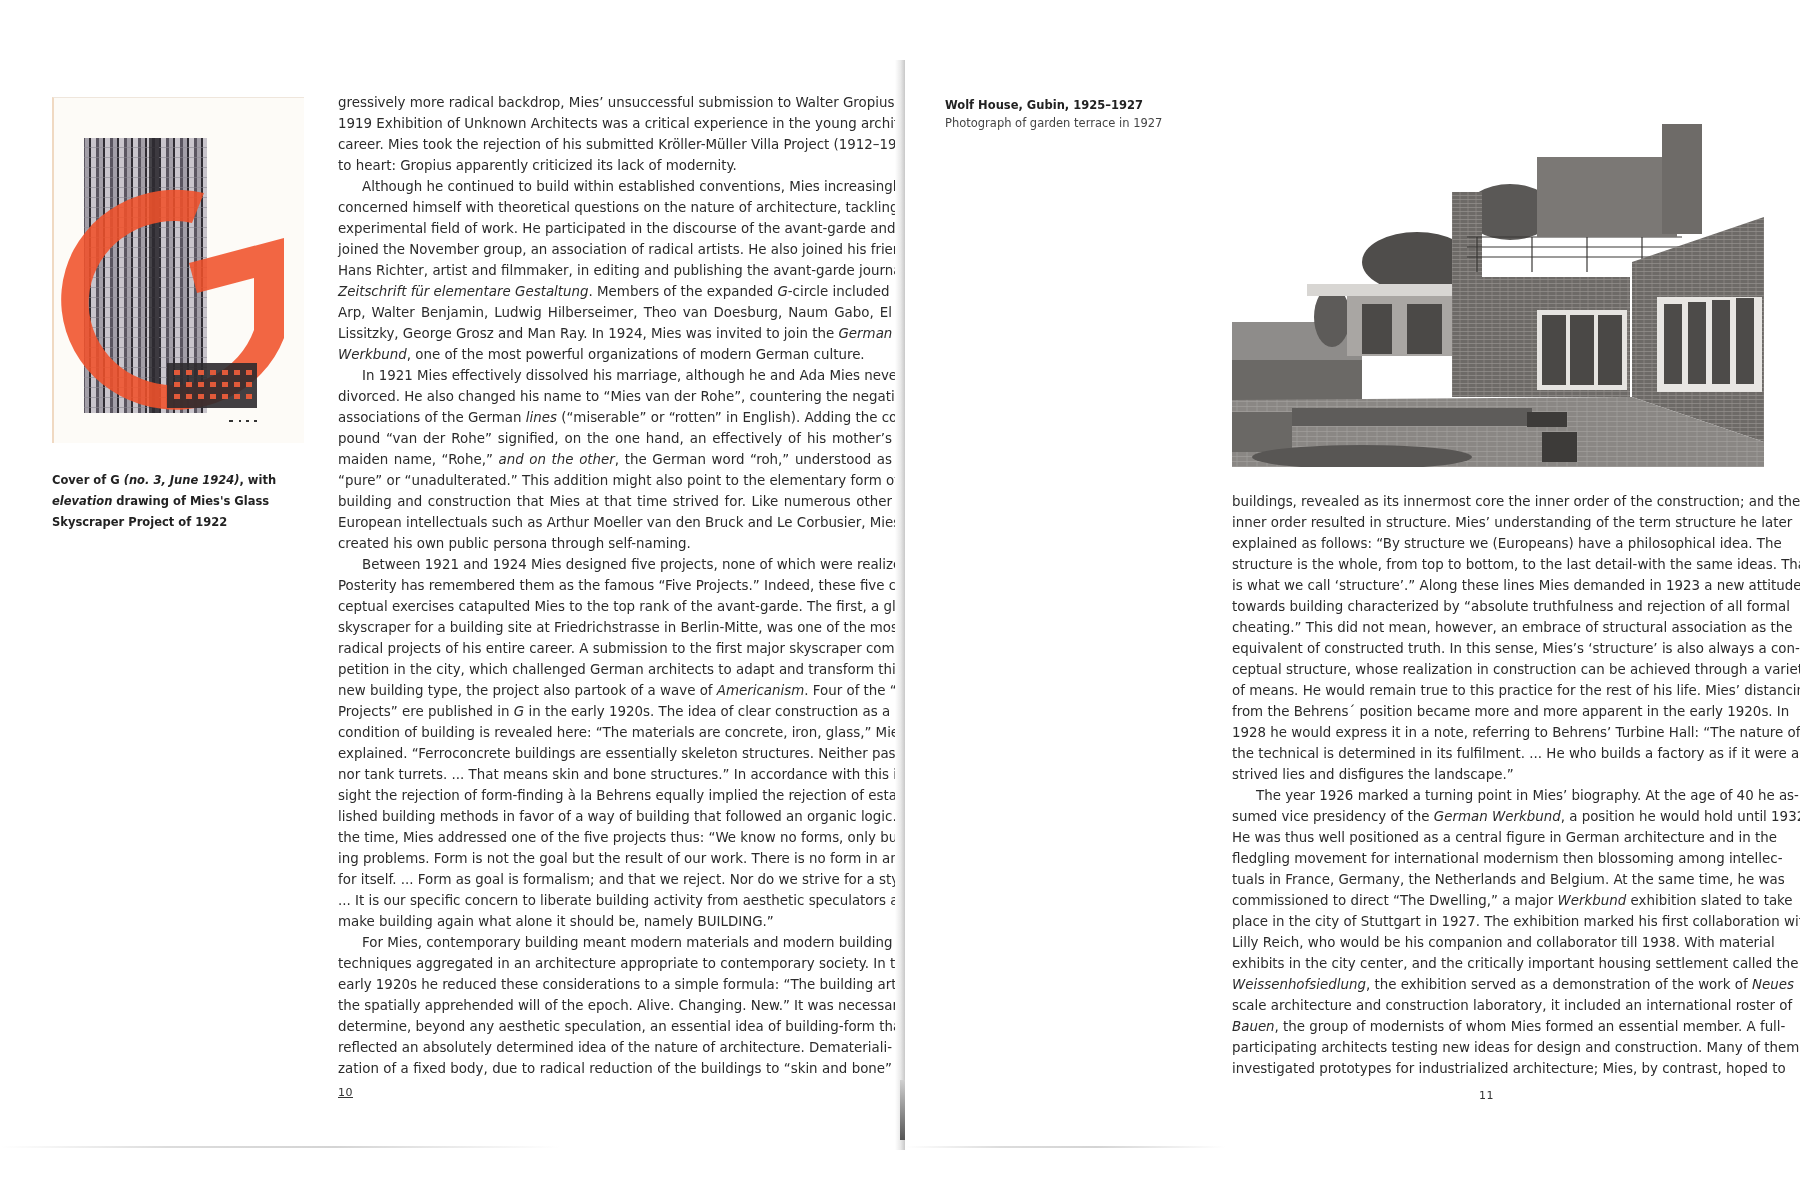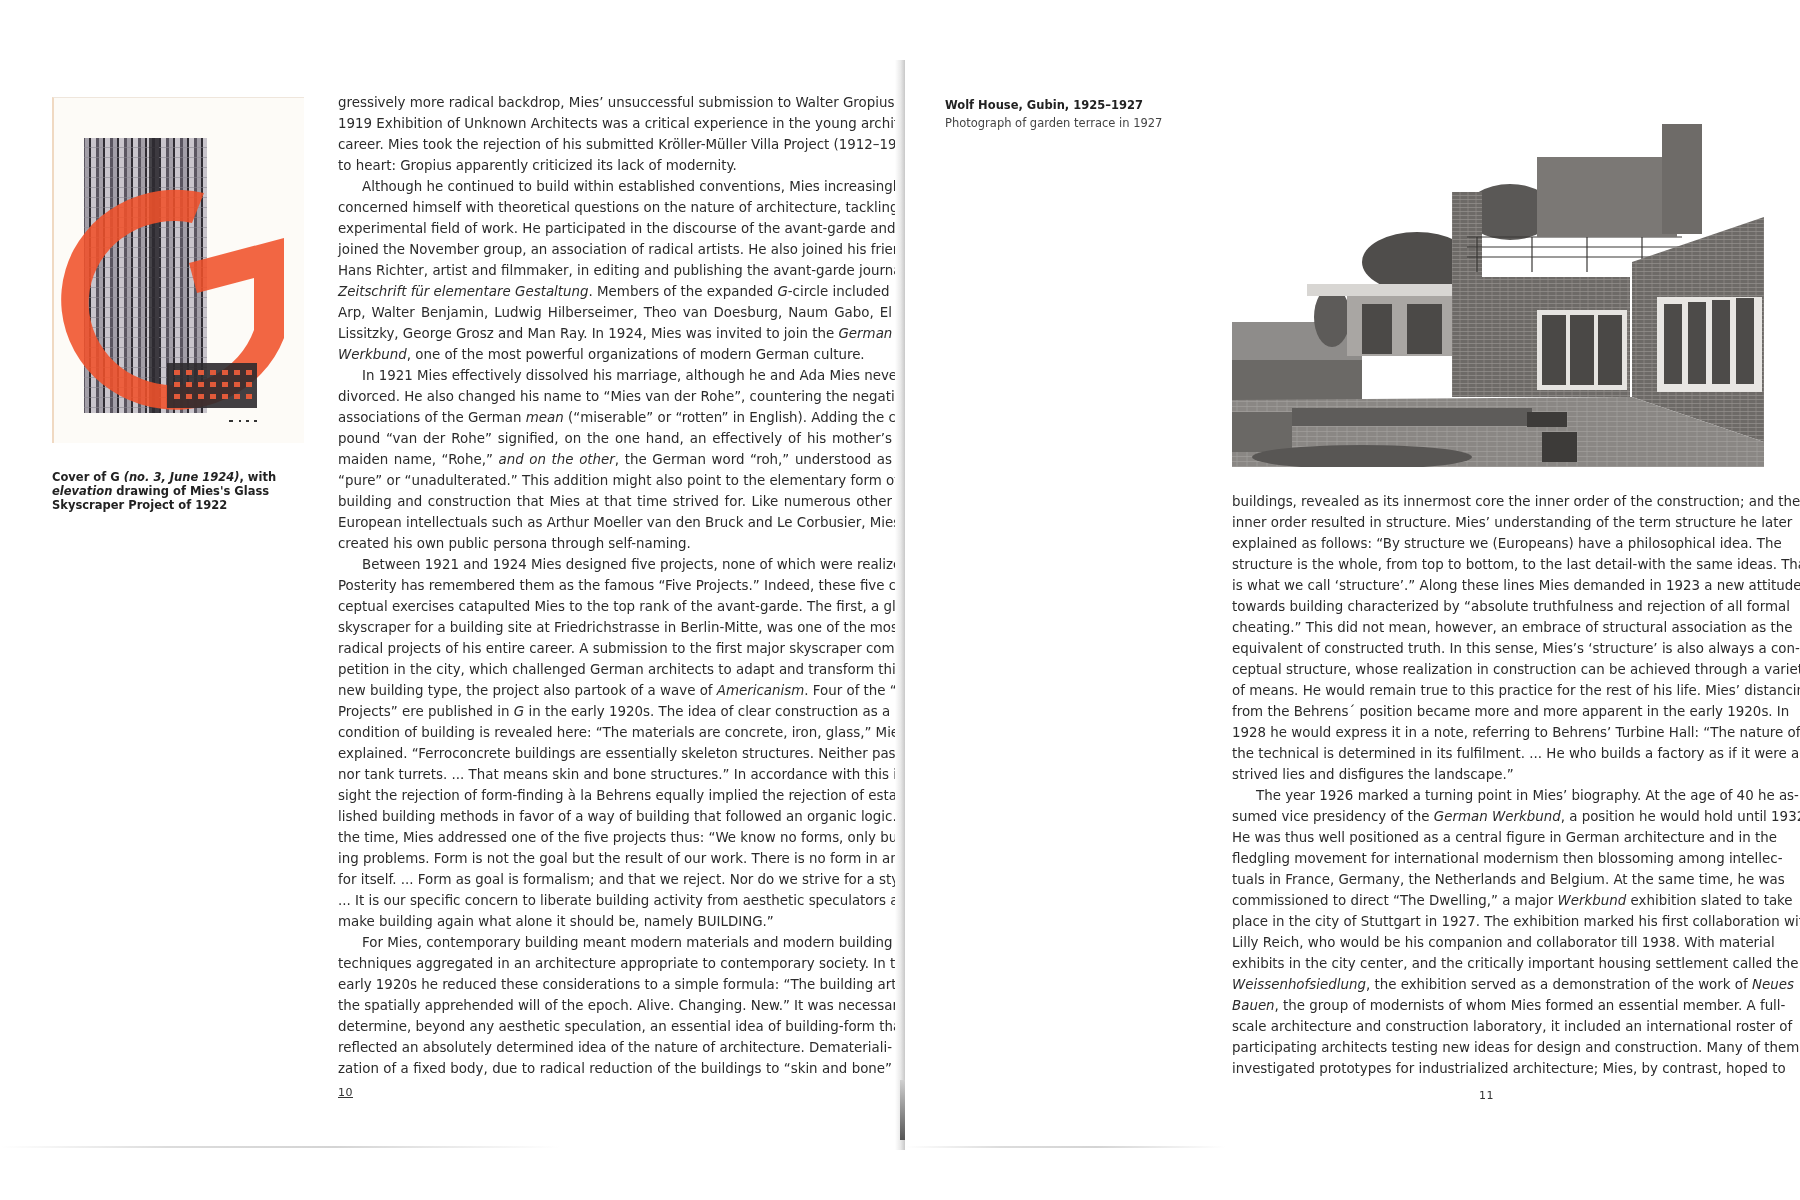--- a/index.html
+++ b/index.html
@@ -34,21 +34,21 @@
   
   .cover {
     position: absolute; left: 52px; top: 97px; width: 250px; height: 345px;
     background: #fdfbf7;
     border-left: 2px solid #f0d9c2;
     border-top: 1px solid #efe6dc;
   }
   .cover svg { position: absolute; left: 0; top: 0; }
   .fig-caption-left {
     position: absolute; left: 52px; top: 470px; width: 260px;
-    font-size: 11.5px; line-height: 14px; font-weight: bold; color: #222;
+    font-size: 11.5px; line-height: 21px; font-weight: bold; color: #222;
   }
   .fig-caption-left .it { font-style: italic; }
 
   
   .text-col {
     position: absolute;
     font-size: 13.4px; line-height: 21px;
     text-align: justify; color: #2b2b2b;
   }
   .col-left { left: 338px; top: 92px; width: 554px; }
@@ -144,21 +144,21 @@
         <span class="line"><span>concerned himself with theoretical questions on the nature of architecture, tackling an</span></span>
         <span class="line"><span>experimental field of work. He participated in the discourse of the avant-garde and</span></span>
         <span class="line"><span>joined the November group, an association of radical artists. He also joined his friend</span></span>
         <span class="line"><span>Hans Richter, artist and filmmaker, in editing and publishing the avant-garde journal </span><em>G:</em></span>
         <span class="line"><em>Zeitschrift für elementare Gestaltung</em><span>. Members of the expanded </span><em>G</em><span>-circle included Hans</span></span>
         <span class="line"><span>Arp, Walter Benjamin, Ludwig Hilberseimer, Theo van Doesburg, Naum Gabo, El</span></span>
         <span class="line"><span>Lissitzky, George Grosz and Man Ray. In 1924, Mies was invited to join the </span><em>German</em></span>
         <span class="line last"><em>Werkbund</em><span>, one of the most powerful organizations of modern German culture.</span></span>
         <span class="line ind"><span>In 1921 Mies effectively dissolved his marriage, although he and Ada Mies never</span></span>
         <span class="line"><span>divorced. He also changed his name to “Mies van der Rohe”, countering the negative</span></span>
-        <span class="line"><span>associations of the German </span><em>mean</em><span> (“miserable” or “rotten” in English). Adding the com-</span></span>
+        <span class="line"><span>associations of the German </span><em>lines</em><span> (“miserable” or “rotten” in English). Adding the com-</span></span>
         <span class="line"><span>pound “van der Rohe” signified, on the one hand, an effectively of his mother’s</span></span>
         <span class="line"><span>maiden name, “Rohe,” </span><em>and on the other</em><span>, the German word “roh,” understood as</span></span>
         <span class="line"><span>“pure” or “unadulterated.” This addition might also point to the elementary form of</span></span>
         <span class="line"><span>building and construction that Mies at that time strived for. Like numerous other</span></span>
         <span class="line"><span>European intellectuals such as Arthur Moeller van den Bruck and Le Corbusier, Mies</span></span>
         <span class="line last"><span>created his own public persona through self-naming.</span></span>
         <span class="line ind"><span>Between 1921 and 1924 Mies designed five projects, none of which were realized.</span></span>
         <span class="line"><span>Posterity has remembered them as the famous “Five Projects.” Indeed, these five con-</span></span>
         <span class="line"><span>ceptual exercises catapulted Mies to the top rank of the avant-garde. The first, a glass</span></span>
         <span class="line"><span>skyscraper for a building site at Friedrichstrasse in Berlin-Mitte, was one of the most</span></span>
@@ -283,22 +283,22 @@
         <span class="line ind"><span>The year 1926 marked a turning point in Mies’ biography. At the age of 40 he as-</span></span>
         <span class="line"><span>sumed vice presidency of the </span><em>German Werkbund</em><span>, a position he would hold until 1932.</span></span>
         <span class="line"><span>He was thus well positioned as a central figure in German architecture and in the</span></span>
         <span class="line"><span>fledgling movement for international modernism then blossoming among intellec-</span></span>
         <span class="line"><span>tuals in France, Germany, the Netherlands and Belgium. At the same time, he was</span></span>
         <span class="line"><span>commissioned to direct “The Dwelling,” a major </span><em>Werkbund</em><span> exhibition slated to take</span></span>
         <span class="line"><span>place in the city of Stuttgart in 1927. The exhibition marked his first collaboration with</span></span>
         <span class="line"><span>Lilly Reich, who would be his companion and collaborator till 1938. With material</span></span>
         <span class="line"><span>exhibits in the city center, and the critically important housing settlement called the</span></span>
         <span class="line"><em>Weissenhofsiedlung</em><span>, the exhibition served as a demonstration of the work of </span><em>Neues</em></span>
+        <span class="line"><span>scale architecture and construction laboratory, it included an international roster of</span></span>
         <span class="line"><em>Bauen</em><span>, the group of modernists of whom Mies formed an essential member. A full-</span></span>
-        <span class="line"><span>scale architecture and construction laboratory, it included an international roster of</span></span>
         <span class="line"><span>participating architects testing new ideas for design and construction. Many of them</span></span>
         <span class="line"><span>investigated prototypes for industrialized architecture; Mies, by contrast, hoped to</span></span>
       </div>
 
     <div class="page-number pn-right" style="left:574px;">11</div>
   </div>
 
   <div class="page-edge" style="left:0;width:560px;"></div>
   <div class="page-edge" style="left:905px;width:320px;"></div>
 </div>

